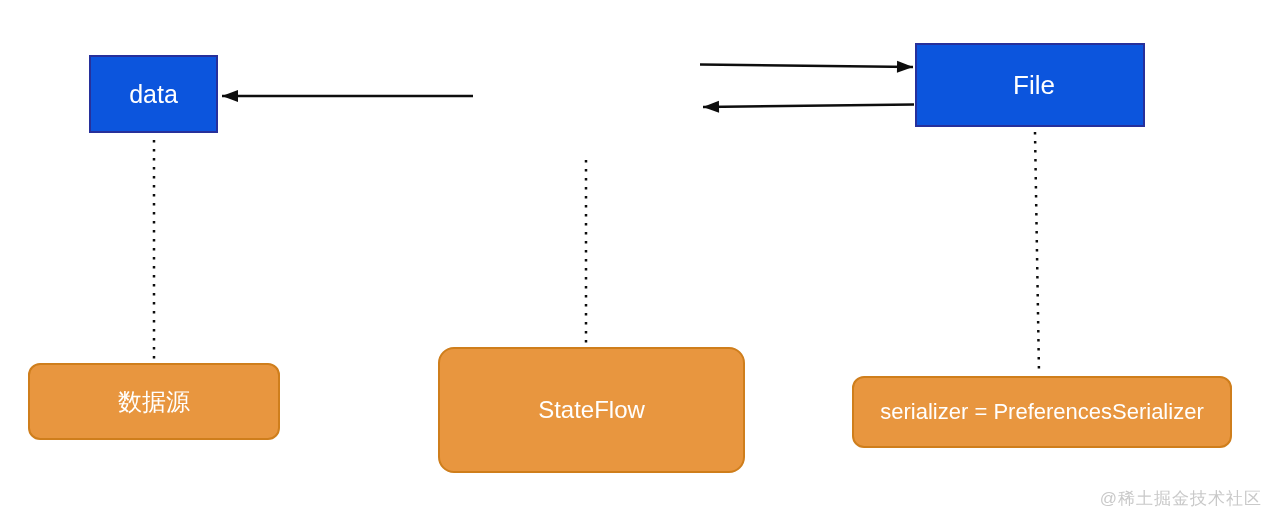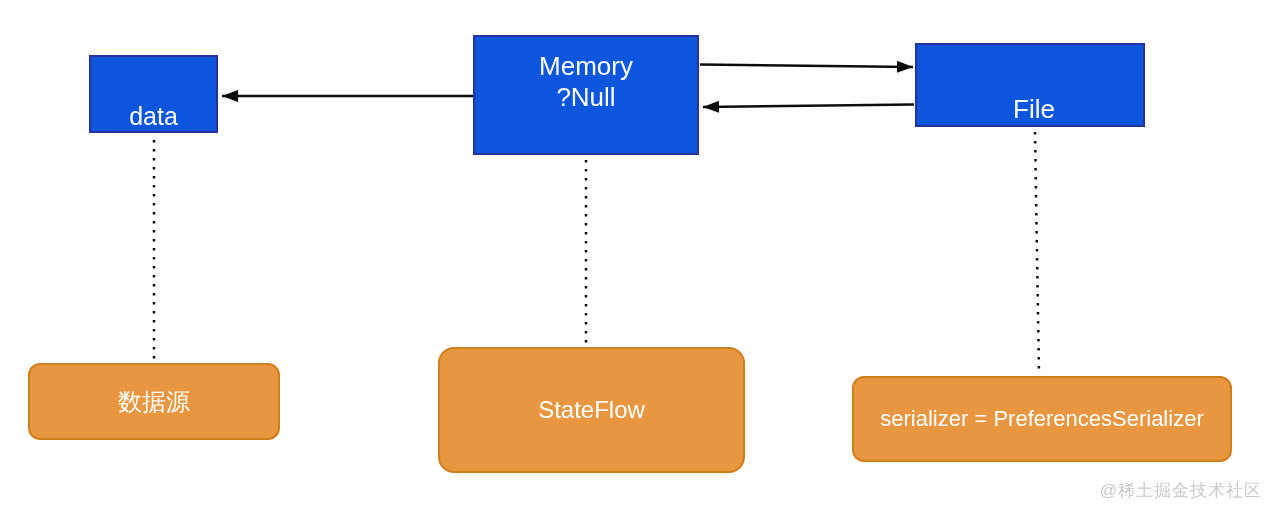--- a/index.html
+++ b/index.html
@@ -40,21 +40,21 @@
   }
   .node {
     position: absolute;
     box-sizing: border-box;
     background: var(--c-node-fill, #0c55dd);
     border: 2.5px solid var(--c-node-border, #27309b);
     color: var(--c-node-text, #ffffff);
     display: flex;
     flex-direction: column;
     align-items: center;
-    justify-content: flex-end;
+    justify-content: center;
     text-align: center;
   }
   .node-data {
     left: 89px; top: 55px; width: 129px; height: 78px;
     font-size: 25px;
   }
   .node-memory {
     left: 473px; top: 35px; width: 226px; height: 120px;
     font-size: 26px;
     justify-content: flex-start;
@@ -84,28 +84,28 @@
     border-radius: 12px;
     font-size: 24px;
   }
   .note-stateflow {
     left: 438px; top: 347px; width: 307px; height: 126px;
     border-radius: 16px;
     font-size: 24px;
     gap: 28px;
   }
   .note-serializer {
-    left: 852px; top: 376px; width: 380px; height: 86px;
+    left: 852px; top: 376px; width: 380px; height: 72px;
     border-radius: 12px;
     font-size: 22px;
   }
   .watermark {
     position: absolute;
     right: 6px;
-    bottom: 8px;
+    bottom: 0;
     font-size: 17px;
     letter-spacing: 1px;
     color: var(--c-watermark-text, #c9c9c9);
   }
 </style>
 </head>
 <body>
 
 <div class="stage">
 
@@ -124,24 +124,20 @@
 
     <line class="dotted" x1="154" y1="140" x2="154" y2="360"></line>
     <line class="dotted" x1="586" y1="160" x2="586" y2="344"></line>
     <line class="dotted" x1="1035" y1="132" x2="1039" y2="373"></line>
   </svg>
 
   <div class="node node-data">
     <span>data</span>
   </div>
 
-  <div class="node node-memory">
-    <span>Memory</span>
-    <span>?Null</span>
-  </div>
 
   <div class="node node-file">
     <span>File</span>
   </div>
 
   <div class="note note-datasource">
     <span>数据源</span>
   </div>
 
   <div class="note note-stateflow">

